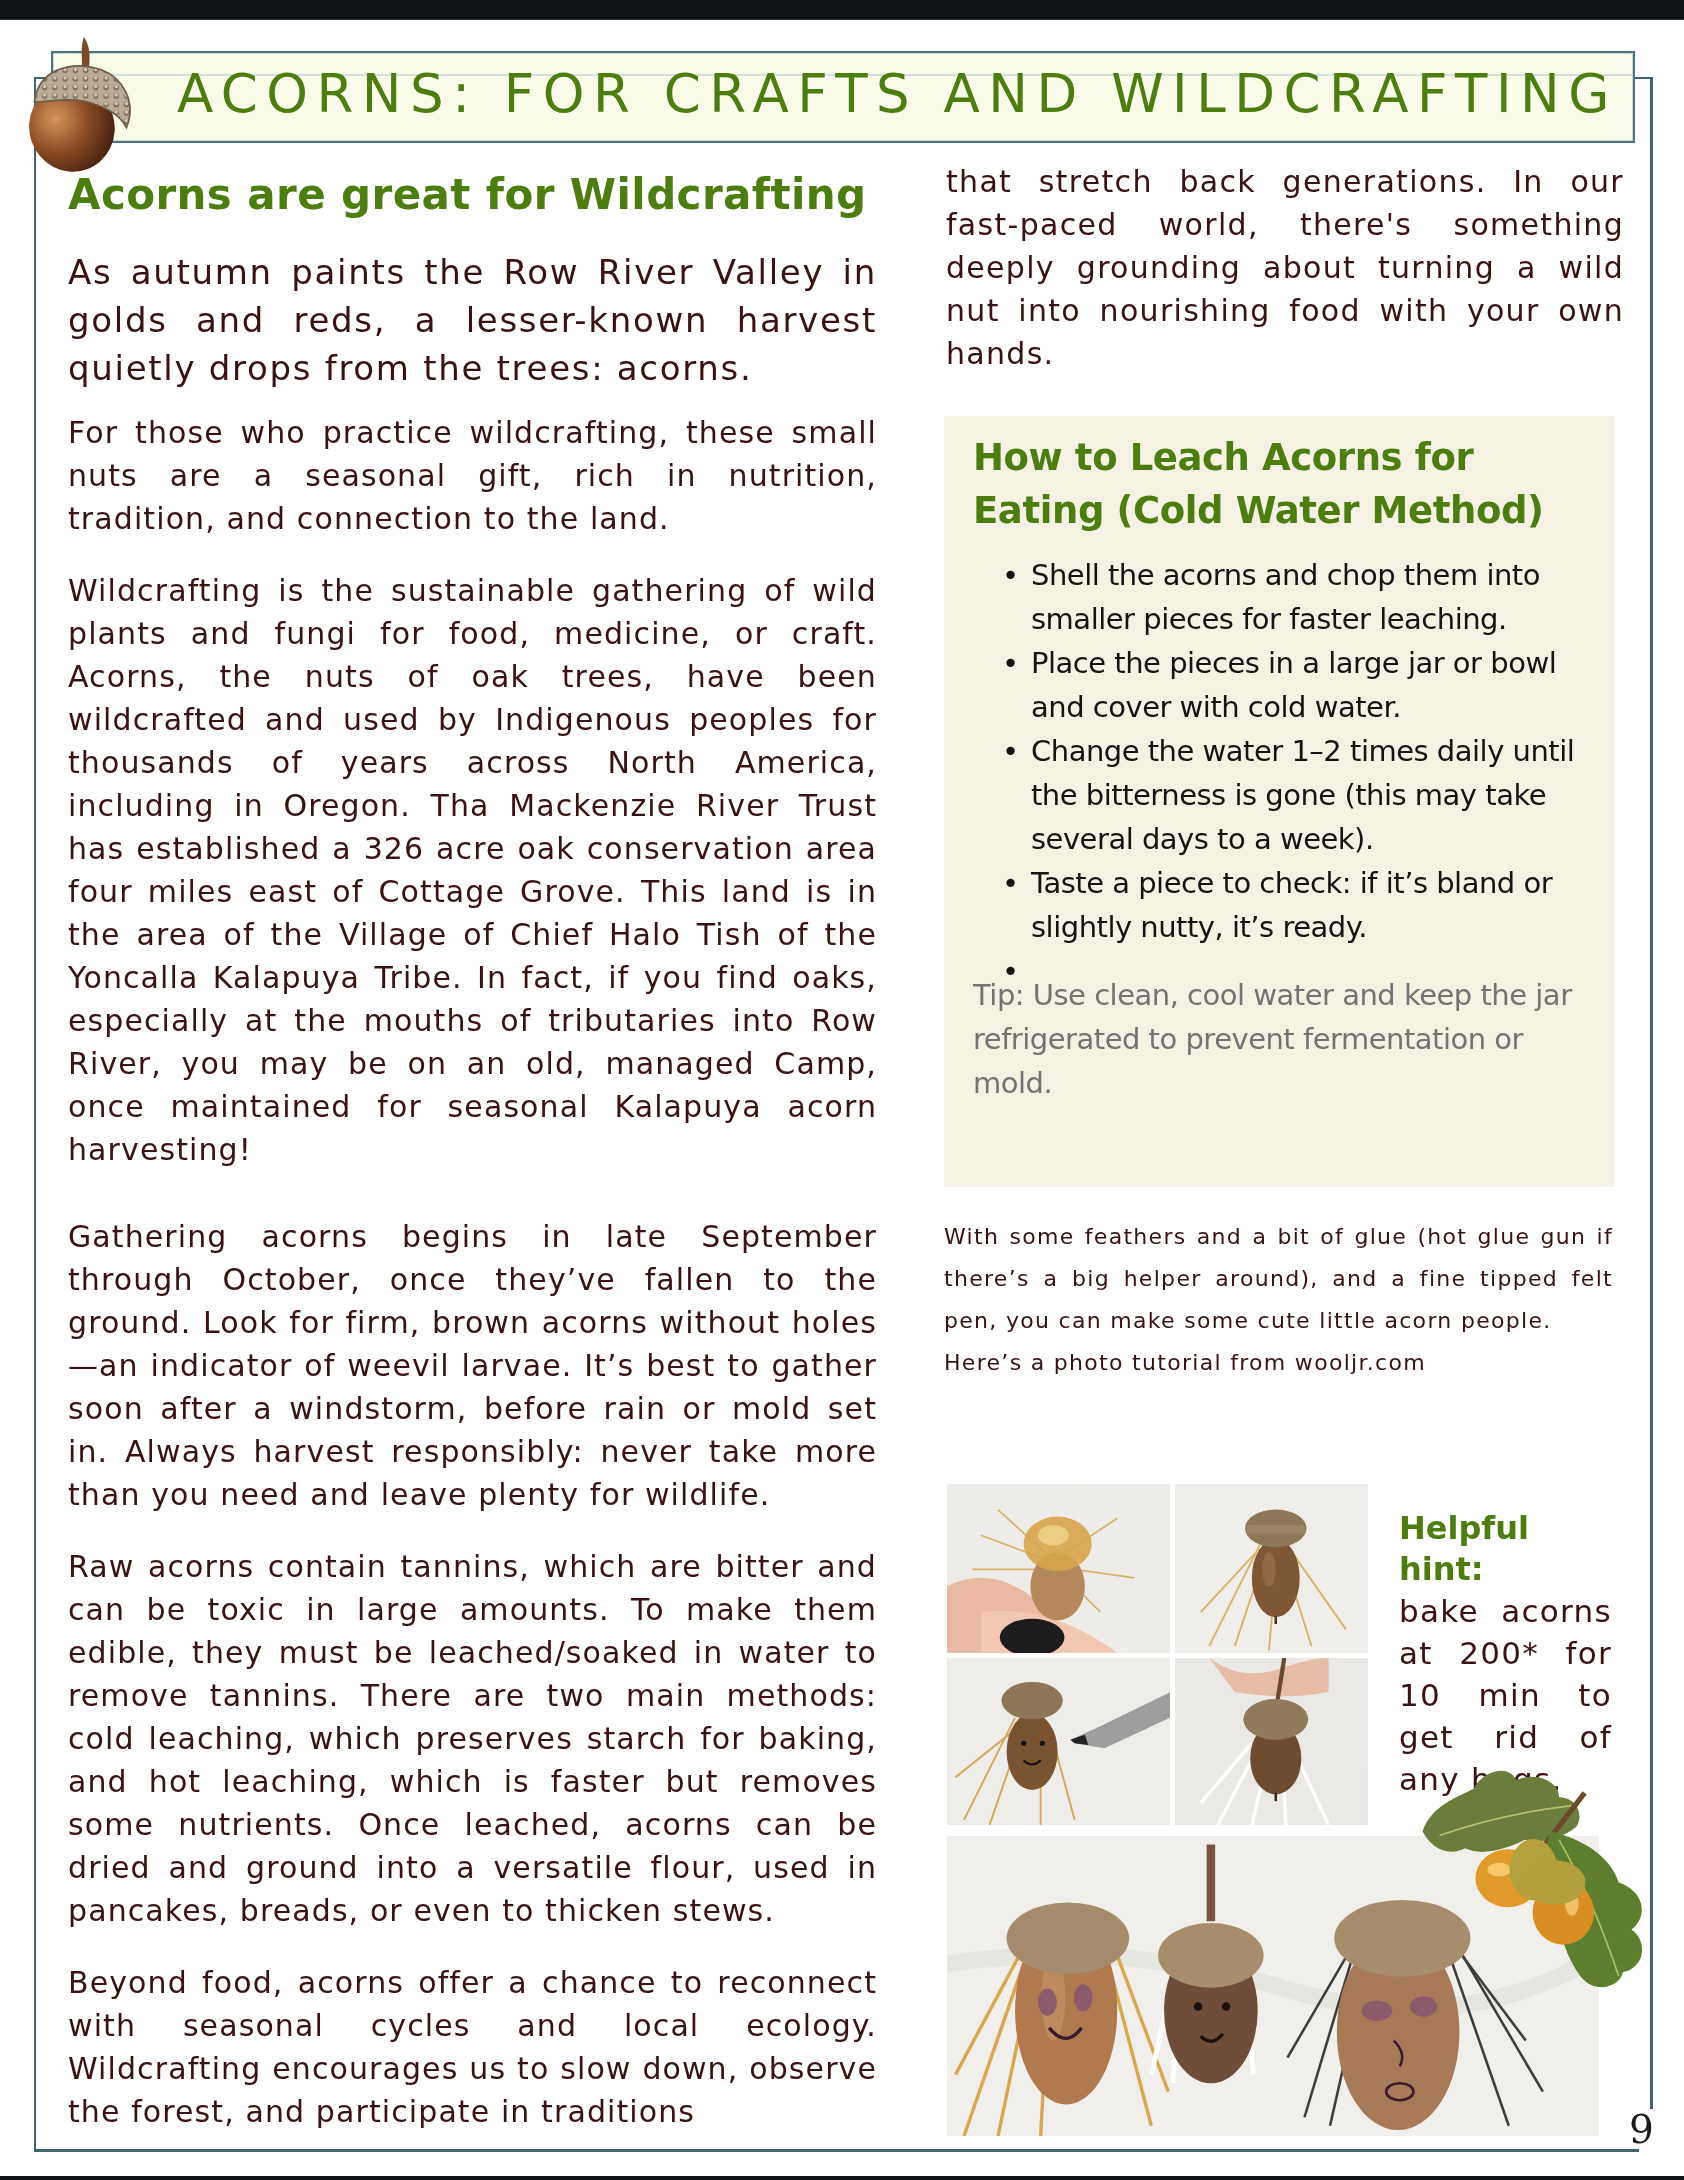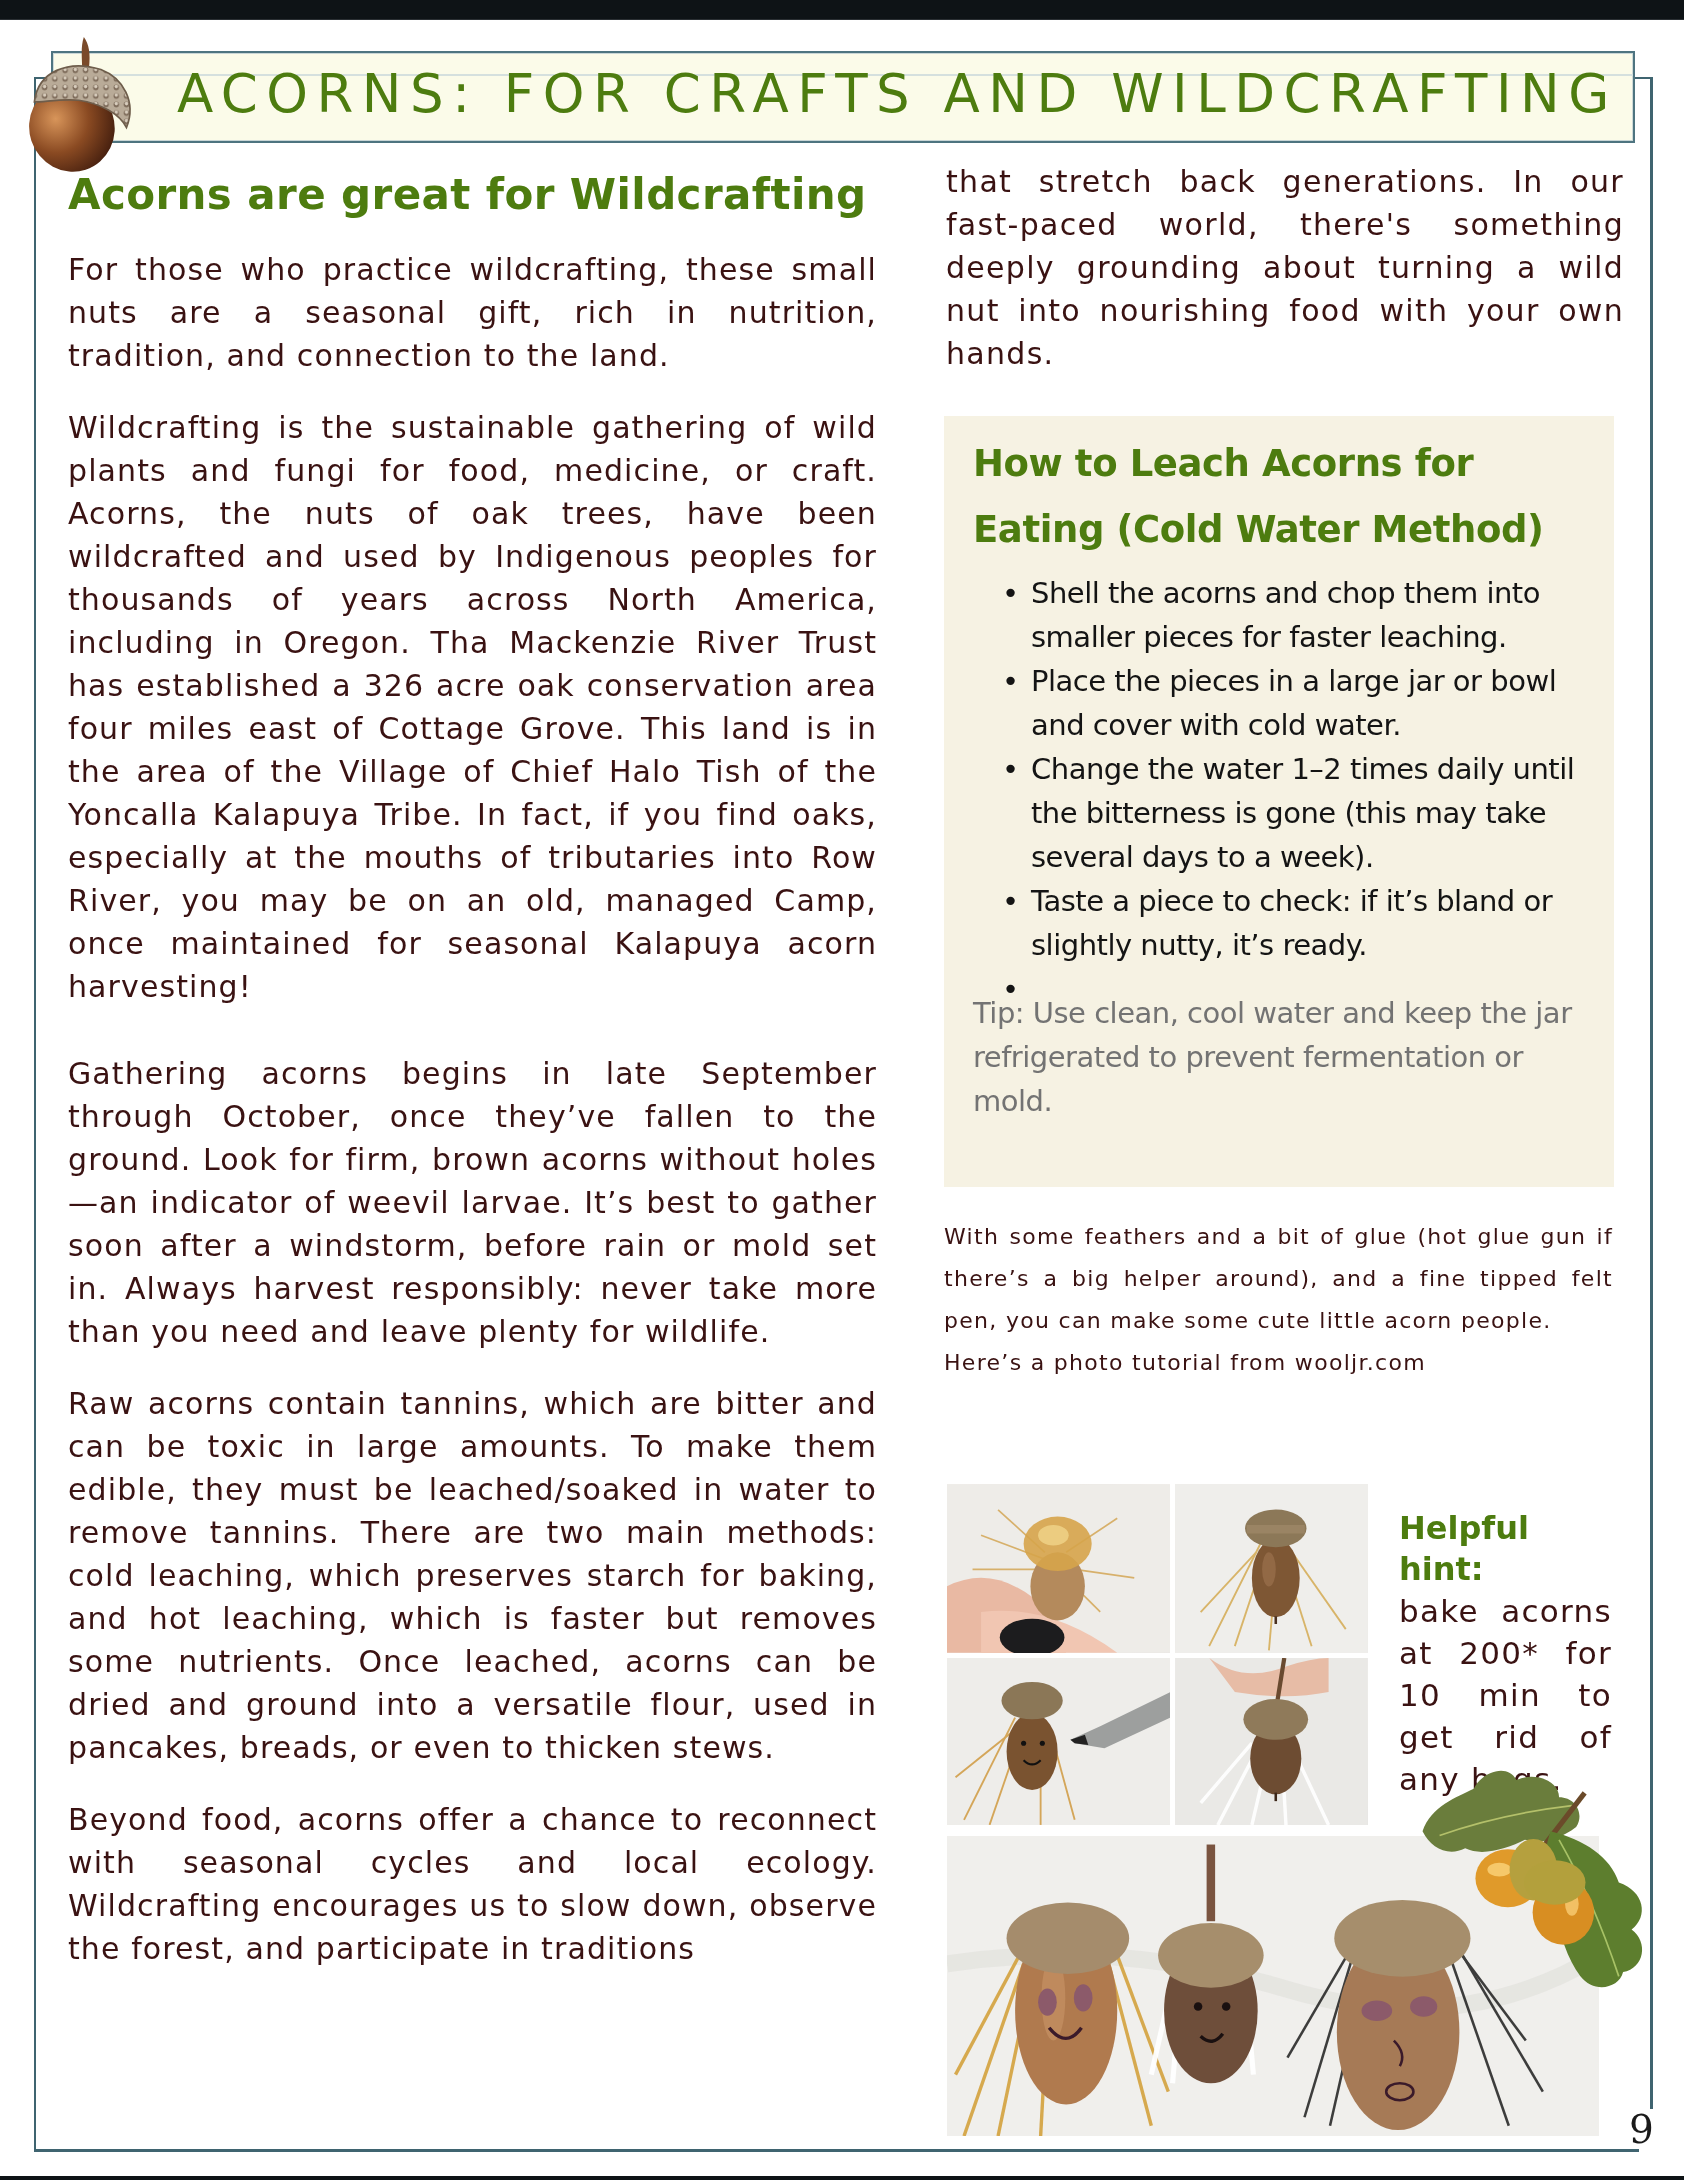--- a/index.html
+++ b/index.html
@@ -34,21 +34,21 @@
 
   p.body { text-align: justify; font-family: "DejaVu Sans", sans-serif; color: #3a1212; }
   .lead { font-size: 34px; line-height: 48px; letter-spacing: 1.7px; margin-bottom: 19px; }
   .para { font-size: 30px; line-height: 43px; letter-spacing: 1.1px; margin-bottom: 29px; }
   .para.gap-lg { margin-bottom: 44px; }
 
   .right-intro { font-size: 30px; line-height: 43px; letter-spacing: 1.3px; }
 
   
   .callout { position: absolute; left: 944px; top: 416px; width: 670px; height: 771px; background: #f6f2e3; padding: 15.3px 27px 0 29px; }
-  .callout-title { font-size: 37px; line-height: 66px; letter-spacing: -0.4px; margin-bottom: 8px; }
+  .callout-title { font-size: 37px; line-height: 53px; letter-spacing: -0.4px; margin-bottom: 16px; }
   .callout ul { list-style: none; margin-top: 1.7px; margin-left: 29px; }
   .callout li { position: relative; padding-left: 29px; font-family: "DejaVu Sans", sans-serif; font-size: 29px; line-height: 44px; color: #141414; letter-spacing: -0.5px; }
   .callout li .bullet { position: absolute; left: 0; top: 0; }
   .callout .tip { margin-top: 24px; font-family: "DejaVu Sans", sans-serif; font-size: 29px; line-height: 44px; color: #737373; letter-spacing: -0.5px; }
 
   .craft { position: absolute; left: 944px; top: 1216px; width: 669px; }
   .craft-title { font-size: 36px; letter-spacing: 0.4px; margin-bottom: 6.8px; }
   .craft-body { font-size: 22px; line-height: 42px; letter-spacing: 1.3px; }
   .craft-last { text-align: left; }
 
@@ -95,20 +95,21 @@
       <circle cx="6" cy="4" r="2" fill="#d8cdbd"></circle>
     </pattern>
   </defs>
   <path d="M76 6 C82 14 84 26 82 42 L74 44 C74 30 72 18 76 6 Z" fill="#7a4a2a"></path>
   <ellipse cx="62" cy="112" rx="50" ry="52" fill="url(#nutg)" transform="rotate(-18 62 112)"></ellipse>
   <path d="M18 82 C22 46 58 32 96 44 C122 54 138 82 126 112 C118 96 96 84 70 80 C50 78 30 82 18 82 Z" fill="url(#capscale)" stroke="#6e5d4b" stroke-width="2"></path>
 </svg>
 
 <div class="col-left">
   <h2 class="h2 left-heading">Acorns are great for Wildcrafting</h2>
+  <p class="body lead">As autumn paints the Row River Valley in golds and reds, a lesser-known harvest quietly drops from the trees: acorns.</p>
   <p class="body para">For those who practice wildcrafting, these small nuts are a seasonal gift, rich in nutrition, tradition, and connection to the land.</p>
   <p class="body para gap-lg">Wildcrafting is the sustainable gathering of wild plants and fungi for food, medicine, or craft. Acorns, the nuts of oak trees, have been wildcrafted and used by Indigenous peoples for thousands of years across North America, including in Oregon. Tha Mackenzie River Trust has established a 326 acre oak conservation area four miles east of Cottage Grove. This land is in the area of the Village of Chief Halo Tish of the Yoncalla Kalapuya Tribe. In fact, if you find oaks, especially at the mouths of tributaries into Row River, you may be on an old, managed Camp, once maintained for seasonal Kalapuya acorn harvesting!</p>
   <p class="body para">Gathering acorns begins in late September through October, once they’ve fallen to the ground. Look for firm, brown acorns without holes—an indicator of weevil larvae. It’s best to gather soon after a windstorm, before rain or mold set in. Always harvest responsibly: never take more than you need and leave plenty for wildlife.</p>
   <p class="body para">Raw acorns contain tannins, which are bitter and can be toxic in large amounts. To make them edible, they must be leached/soaked in water to remove tannins. There are two main methods: cold leaching, which preserves starch for baking, and hot leaching, which is faster but removes some nutrients. Once leached, acorns can be dried and ground into a versatile flour, used in pancakes, breads, or even to thicken stews.</p>
   <p class="body para">Beyond food, acorns offer a chance to reconnect with seasonal cycles and local ecology. Wildcrafting encourages us to slow down, observe the forest, and participate in traditions</p>
 </div>
 
 <div class="col-right">
   <p class="body right-intro">that stretch back generations. In our fast-paced world, there's something deeply grounding about turning a wild nut into nourishing food with your own hands.</p>
 </div>

